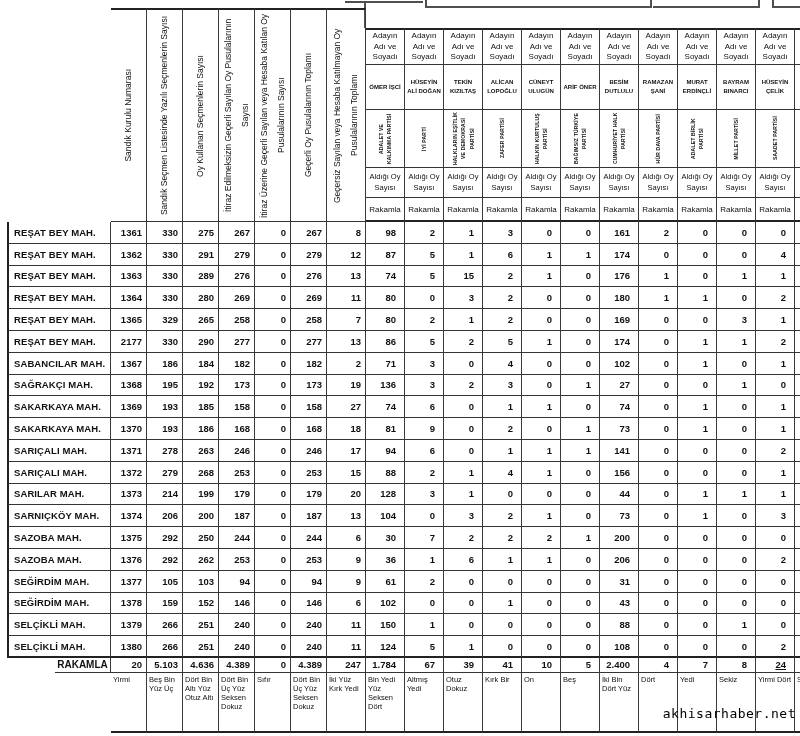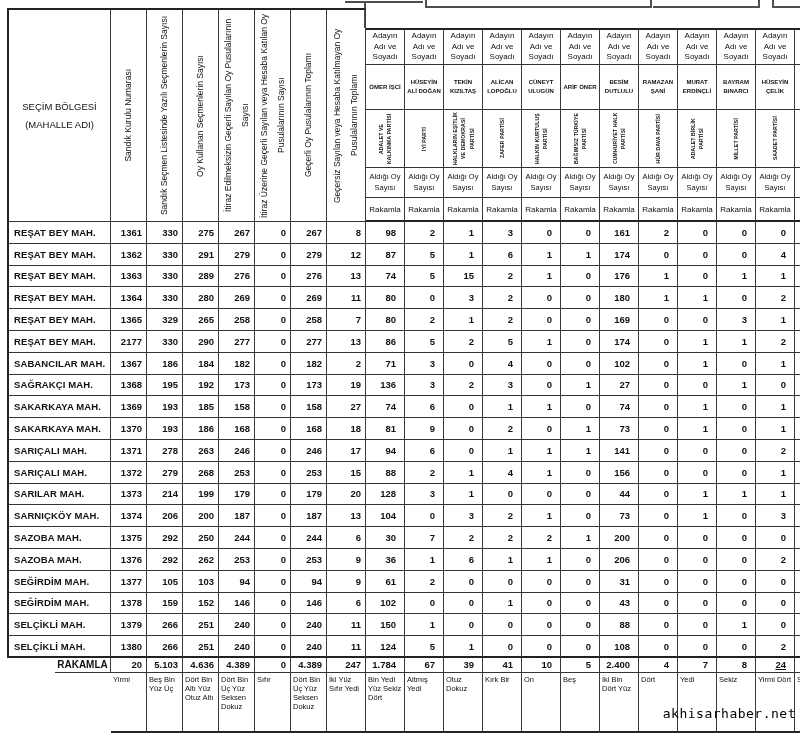--- a/index.html
+++ b/index.html
@@ -42,21 +42,20 @@
   <div class="rem" style="left:425px;top:5.5px;width:225px;height:2px;"></div>
   <div class="rem" style="left:653px;top:5.5px;width:105px;height:2px;"></div>
   <div class="rem" style="left:772px;top:5.5px;width:28px;height:2px;"></div>
   <div class="rem" style="left:425px;top:0;width:1.5px;height:7.5px;"></div>
   <div class="rem" style="left:650px;top:0;width:1.5px;height:7.5px;"></div>
   <div class="rem" style="left:758px;top:0;width:1.5px;height:7.5px;"></div>
   <div class="rem" style="left:772px;top:0;width:1.5px;height:7.5px;"></div>
   <div class="rem" style="left:364px;top:2px;width:1.5px;height:26px;"></div>
 
   <div id="grid">
-      <div class="c bl bt ctr reg" style="grid-area: 1 / 1 / span 6 / span 2;">SEÇİM BÖLGESİ (MAHALLE ADI)</div>
       <div class="c bt ctr" style="grid-area: 1 / 3 / span 6;">
         <span class="vt vh">Sandık Kurulu Numarası</span>
       </div>
       <div class="c bt ctr" style="grid-area: 1 / 4 / span 6;">
         <span class="vt vh">Sandık Seçmen Listesinde Yazılı Seçmenlerin Sayısı</span>
       </div>
       <div class="c bt ctr" style="grid-area: 1 / 5 / span 6;">
         <span class="vt vh">Oy Kullanan Seçmenlerin Sayısı</span>
       </div>
       <div class="c bt ctr" style="grid-area: 1 / 6 / span 6;">
@@ -572,22 +571,22 @@
       <div class="c num vote" style="grid-area: 27 / 18;">7</div>
       <div class="c num vote" style="grid-area: 27 / 19;">8</div>
       <div class="c num vote" style="grid-area: 27 / 20; text-decoration: underline;">24</div>
       <div class="c" style="grid-area: 27 / 21;"></div>
       <div class="c bb yz" style="grid-area: 28 / 3;">Yirmi</div>
       <div class="c bb yz" style="grid-area: 28 / 4;">Beş Bin Yüz Üç</div>
       <div class="c bb yz" style="grid-area: 28 / 5;">Dört Bin Altı Yüz Otuz Altı</div>
       <div class="c bb yz" style="grid-area: 28 / 6;">Dört Bin Üç Yüz Seksen Dokuz</div>
       <div class="c bb yz" style="grid-area: 28 / 7;">Sıfır</div>
       <div class="c bb yz" style="grid-area: 28 / 8;">Dört Bin Üç Yüz Seksen Dokuz</div>
-      <div class="c bb yz" style="grid-area: 28 / 9;">İki Yüz Sıfır Yedi</div>
-      <div class="c bb yz" style="grid-area: 28 / 10;">Bin Yedi Yüz Sekiz Dört</div>
+      <div class="c bb yz" style="grid-area: 28 / 9;">İki Yüz Kırk Yedi</div>
+      <div class="c bb yz" style="grid-area: 28 / 10;">Bin Yedi Yüz Seksen Dört</div>
       <div class="c bb yz" style="grid-area: 28 / 11;">Altmış Yedi</div>
       <div class="c bb yz" style="grid-area: 28 / 12;">Otuz Dokuz</div>
       <div class="c bb yz" style="grid-area: 28 / 13;">Kırk Bir</div>
       <div class="c bb yz" style="grid-area: 28 / 14;">On</div>
       <div class="c bb yz" style="grid-area: 28 / 15;">Beş</div>
       <div class="c bb yz" style="grid-area: 28 / 16;">İki Bin Dört Yüz</div>
       <div class="c bb yz" style="grid-area: 28 / 17;">Dört</div>
       <div class="c bb yz" style="grid-area: 28 / 18;">Yedi</div>
       <div class="c bb yz" style="grid-area: 28 / 19;">Sekiz</div>
       <div class="c bb yz" style="grid-area: 28 / 20; text-align: right;">Yirmi Dört</div>

